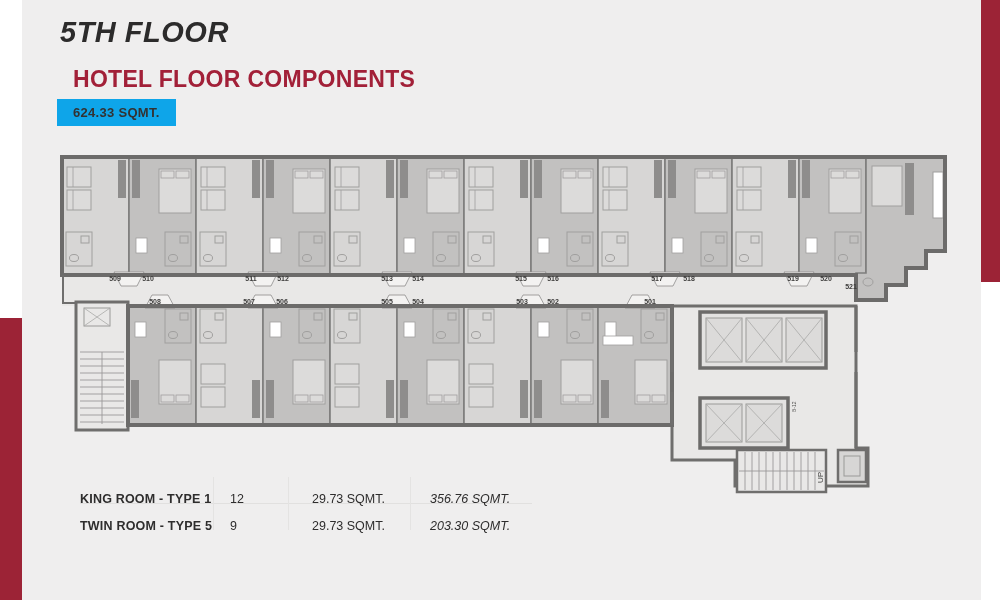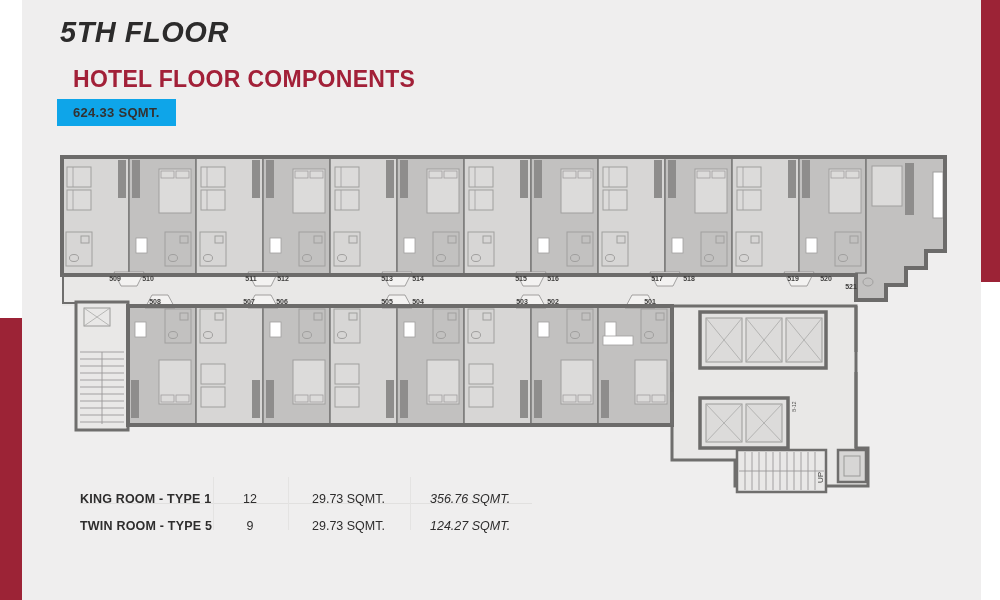--- a/index.html
+++ b/index.html
@@ -28,21 +28,21 @@
     background:#0ea5e9;padding:6px 16px;
     font-size:13px;font-weight:700;color:#333232;letter-spacing:.3px;
   }
 
   #plan{position:absolute;left:0;top:0;}
 
   .rtable{position:absolute;left:80px;top:477px;width:460px;color:#2e2d2d;font-size:12.5px;}
   .trow{position:relative;height:26px;}
   .trow span{position:absolute;top:15px;white-space:nowrap;}
   .tname{left:0;font-weight:700;letter-spacing:.2px;}
-  .tcount{left:150px;width:40px;text-align:center;}
+  .tcount{left:150px;width:40px;}
   .tunit{left:232px;}
   .ttotal{left:350px;font-style:italic;}
   .tdivider{height:1px;width:452px;background:#e1e0df;}
   .vdiv{position:absolute;top:0;width:1px;height:53px;background:#e4e3e2;}
 </style>
 </head>
 <body>
 
 <div class="edge left-white"></div>
 <div class="edge left-red"></div>
@@ -412,15 +412,15 @@
     <span class="tname">KING ROOM - TYPE 1</span>
     <span class="tcount">12</span>
     <span class="tunit">29.73 SQMT.</span>
     <span class="ttotal">356.76 SQMT.</span>
   </div>
   <div class="tdivider"></div>
   <div class="trow">
     <span class="tname">TWIN ROOM - TYPE 5</span>
     <span class="tcount">9</span>
     <span class="tunit">29.73 SQMT.</span>
-    <span class="ttotal">124.27 SQMT.</span>
+    <span class="ttotal">203.30 SQMT.</span>
   </div>
 </div>
 
 </body></html>

